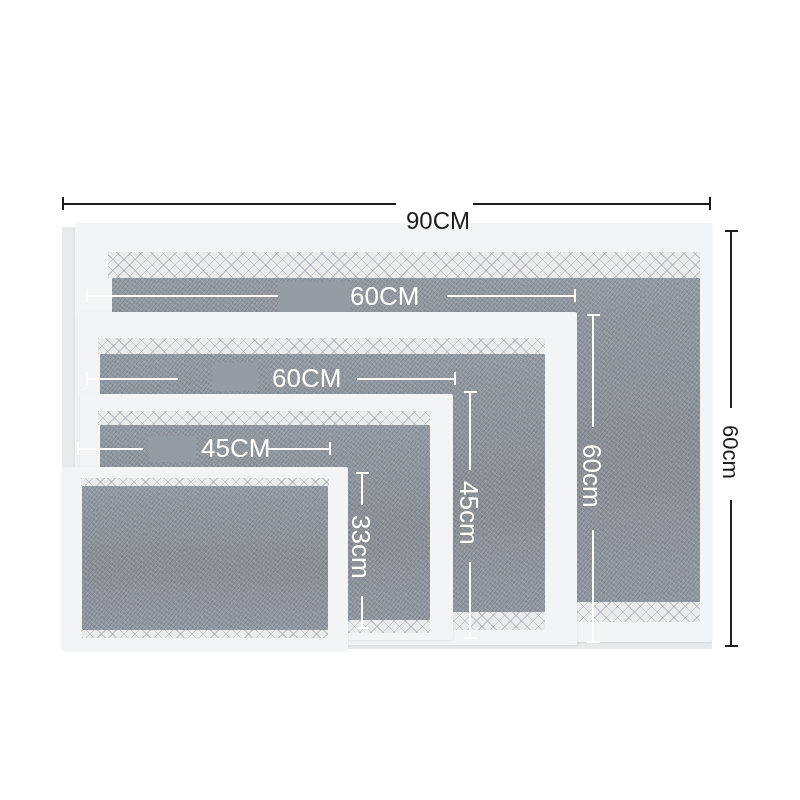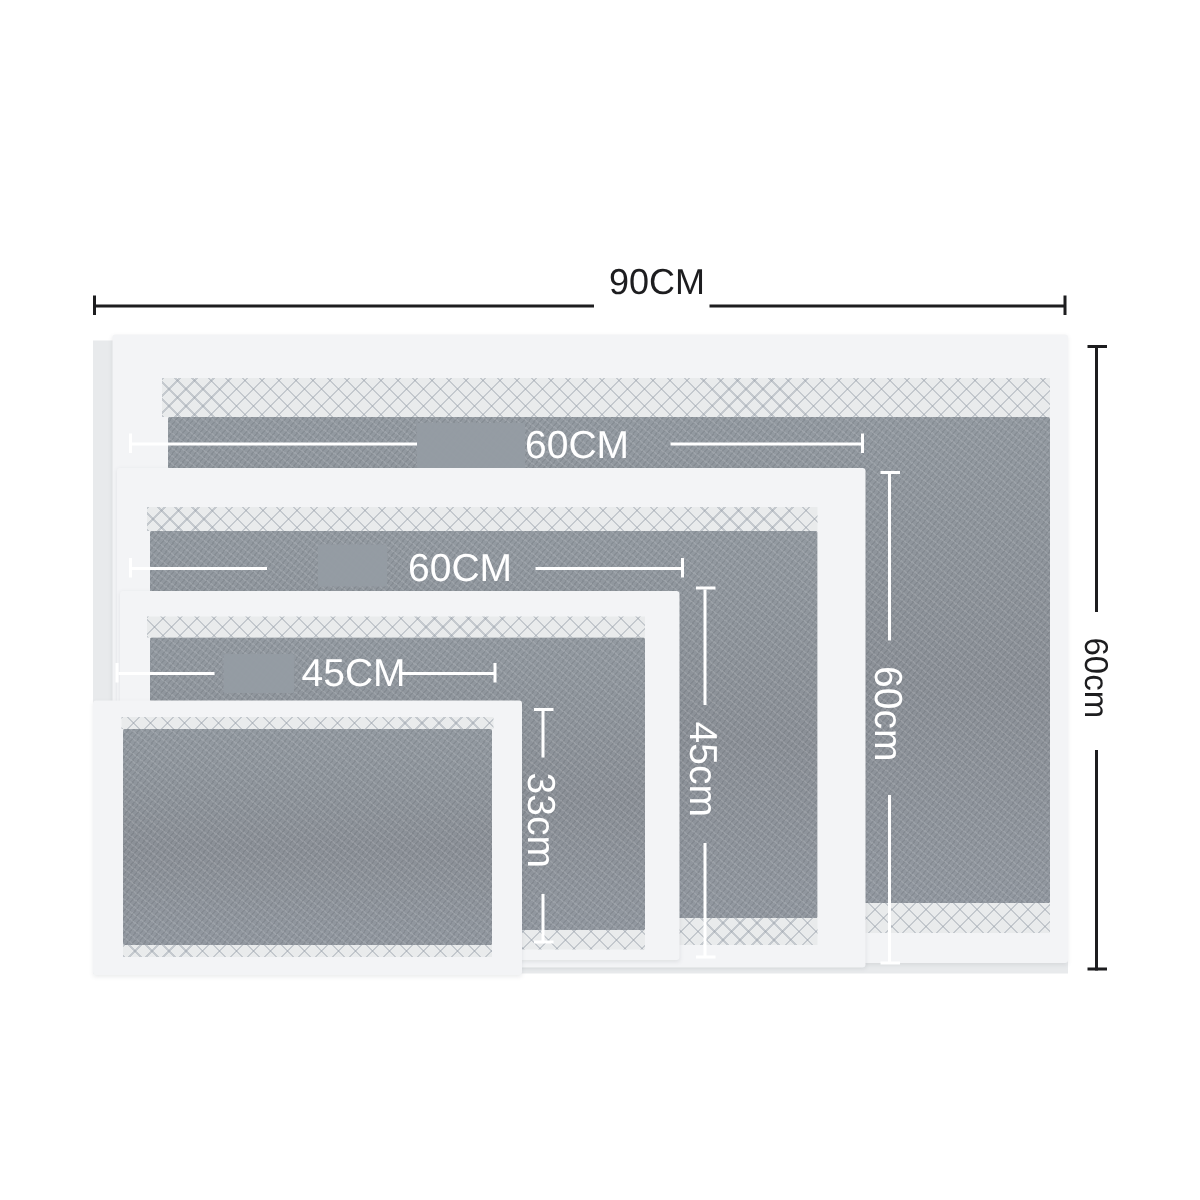--- a/index.html
+++ b/index.html
@@ -70,21 +70,21 @@
     <div class="quilt" style="left:20px;right:20px;bottom:12px;height:8px;"></div>
   </div>
 
   <div class="wm" style="left:278px;top:282px;width:72px;height:30px;"></div>
   <div class="wm" style="left:212px;top:363px;width:46px;height:28px;"></div>
   <div class="wm" style="left:149px;top:436px;width:47px;height:26px;"></div>
 
   <div>
     <div class="htick blk abs" style="left:62px;top:197px;"></div>
     <div class="hline blk abs" style="left:63px;top:203px;width:333px;"></div>
-    <div class="dim-label dim-black top-label" style="left:406px;top:176px;">90CM</div>
+    <div class="dim-label dim-black top-label" style="left:406px;top:208px;">90CM</div>
     <div class="hline blk abs" style="left:473px;top:203px;width:237px;"></div>
     <div class="htick blk abs" style="left:709px;top:197px;"></div>
   </div>
 
   <div>
     <div class="vtick blk abs" style="left:725px;top:230px;"></div>
     <div class="vline blk abs" style="left:730px;top:232px;height:176px;"></div>
     <div class="dim-label dim-black v-label v-label-sm" style="left:717px;top:410px;">60cm</div>
     <div class="vline blk abs" style="left:730px;top:500px;height:147px;"></div>
     <div class="vtick blk abs" style="left:725px;top:645px;"></div>

